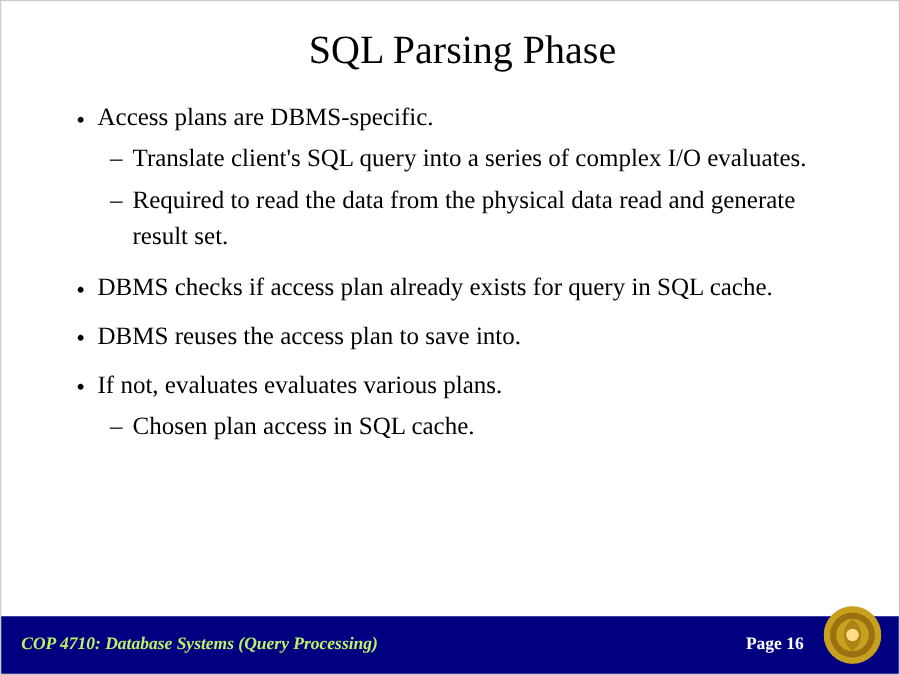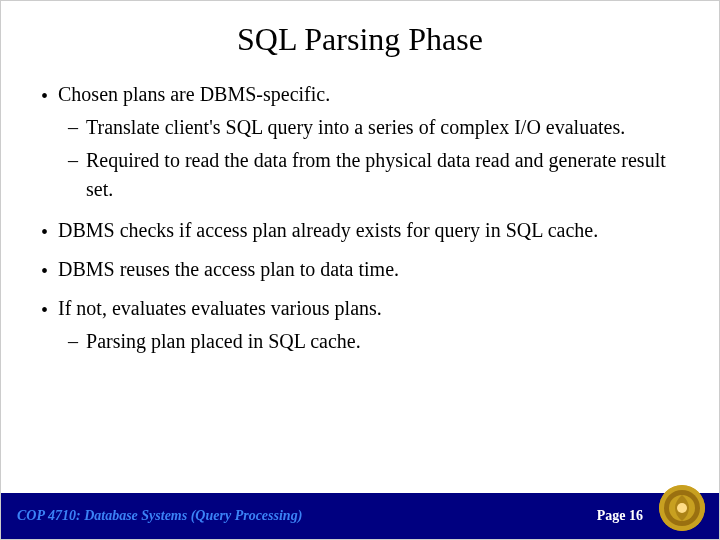--- a/index.html
+++ b/index.html
@@ -20,21 +20,21 @@
       width: 720px;
       height: 540px;
       background: #ffffff;
       display: flex;
       flex-direction: column;
       border: 1px solid #cccccc;
     }
 
     .slide-content {
       flex: 1;
-      padding: 20px 40px 10px 40px;
+      padding: 20px 40px 10px 60px;
       display: flex;
       flex-direction: column;
     }
 
     .slide-title {
       text-align: center;
       font-size: 32px;
       font-weight: normal;
       color: #000000;
       margin-bottom: 22px;
@@ -91,21 +91,21 @@
     .slide-footer {
       background: #000080;
       height: 46px;
       display: flex;
       align-items: center;
       padding: 0 16px;
       position: relative;
     }
 
     .footer-left {
-      color: #3b82f6;
+      color: #bef264;
       font-size: 14px;
       font-style: italic;
       font-weight: bold;
       flex: 1;
     }
 
     .footer-page {
       color: #ffffff;
       font-size: 14px;
       font-weight: bold;
@@ -139,21 +139,21 @@
 <div class="slide-container">
   <div class="slide-content">
 
     <h1 class="slide-title">SQL Parsing Phase</h1>
 
     <ul class="bullet-list">
 
       <li>
         <span class="bullet-dot">•</span>
         <div class="bullet-text">
-          <span>Chosen plans are DBMS-specific.</span>
+          <span>Access plans are DBMS-specific.</span>
           <ul class="sub-list">
             <li>
               <span class="sub-dash">–</span>
               <span class="sub-text">Translate client's SQL query into a series of complex I/O evaluates.</span>
             </li>
             <li>
               <span class="sub-dash">–</span>
               <span class="sub-text">Required to read the data from the physical data read and generate result set.</span>
             </li>
           </ul>
@@ -163,32 +163,32 @@
       <li>
         <span class="bullet-dot">•</span>
         <div class="bullet-text">
           <span>DBMS checks if access plan already exists for query in SQL cache.</span>
         </div>
       </li>
 
       <li>
         <span class="bullet-dot">•</span>
         <div class="bullet-text">
-          <span>DBMS reuses the access plan to data time.</span>
+          <span>DBMS reuses the access plan to save into.</span>
         </div>
       </li>
 
       <li>
         <span class="bullet-dot">•</span>
         <div class="bullet-text">
           <span>If not, evaluates evaluates various plans.</span>
           <ul class="sub-list">
             <li>
               <span class="sub-dash">–</span>
-              <span class="sub-text">Parsing plan placed in SQL cache.</span>
+              <span class="sub-text">Chosen plan access in SQL cache.</span>
             </li>
           </ul>
         </div>
       </li>
 
     </ul>
   </div>
 
   <div class="slide-footer">
     <span class="footer-left">COP 4710: Database Systems (Query Processing)</span>

